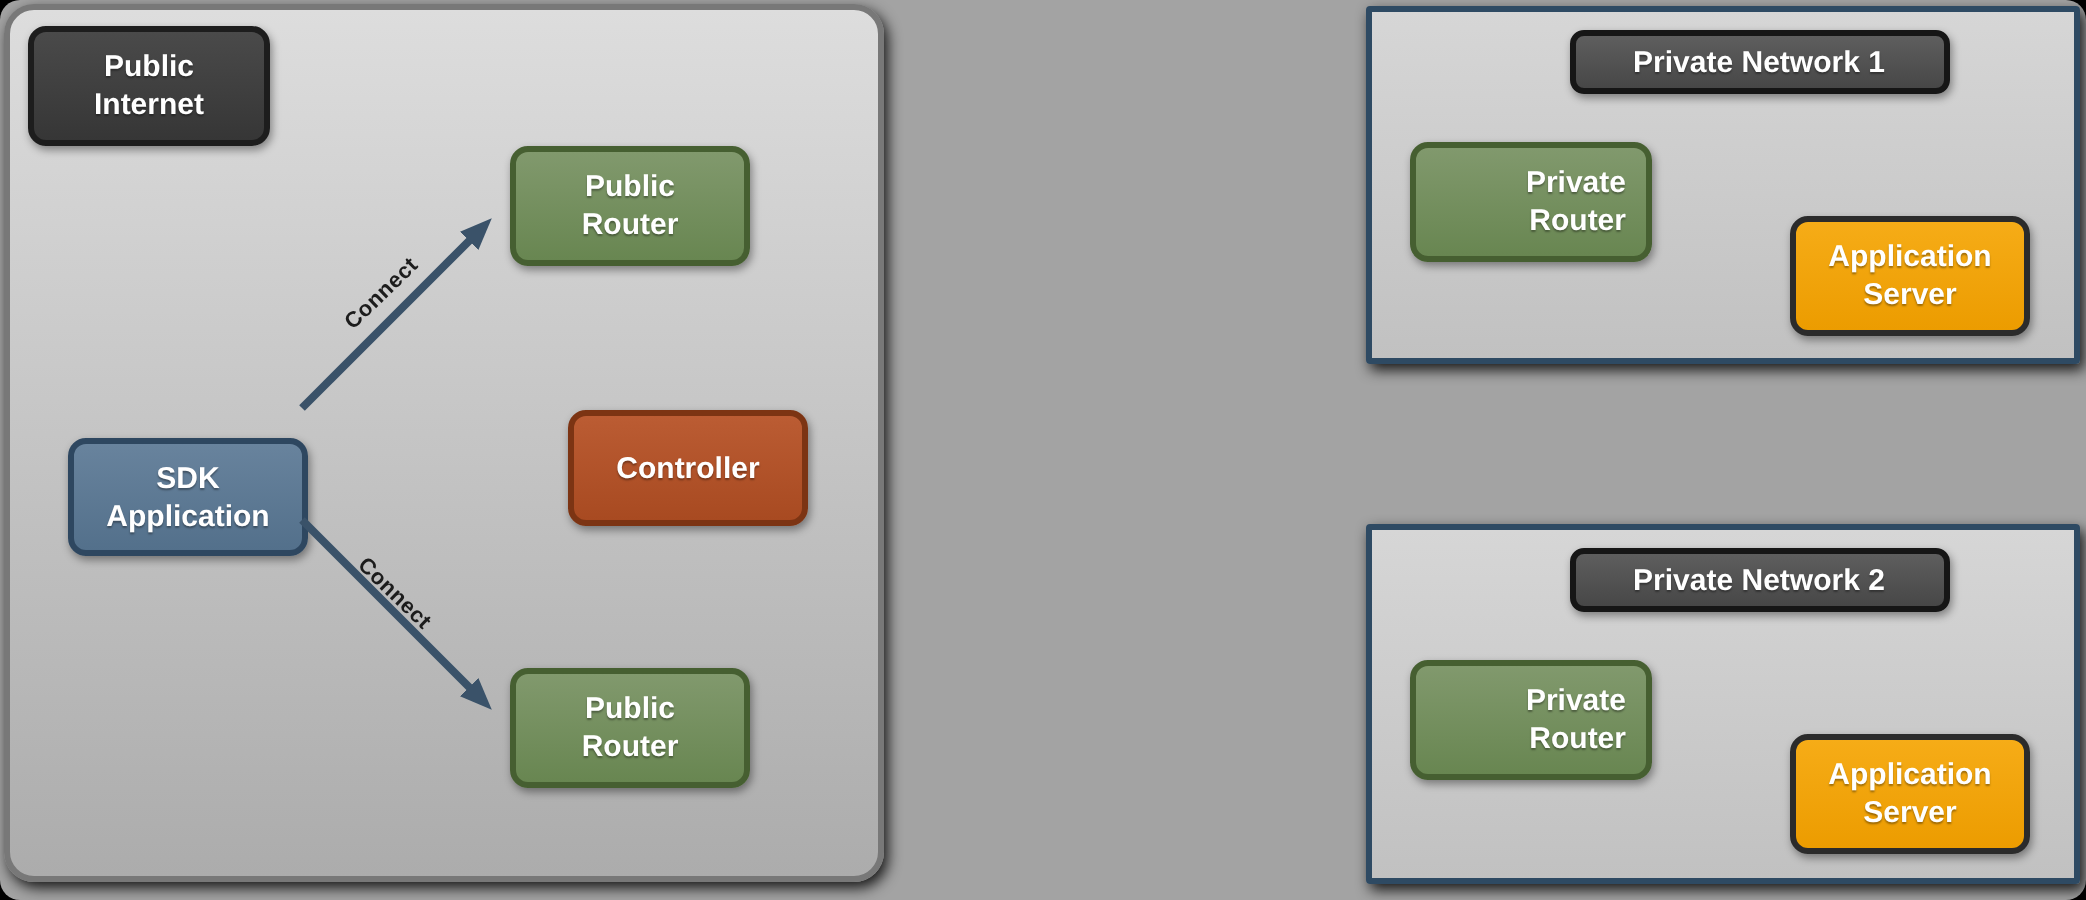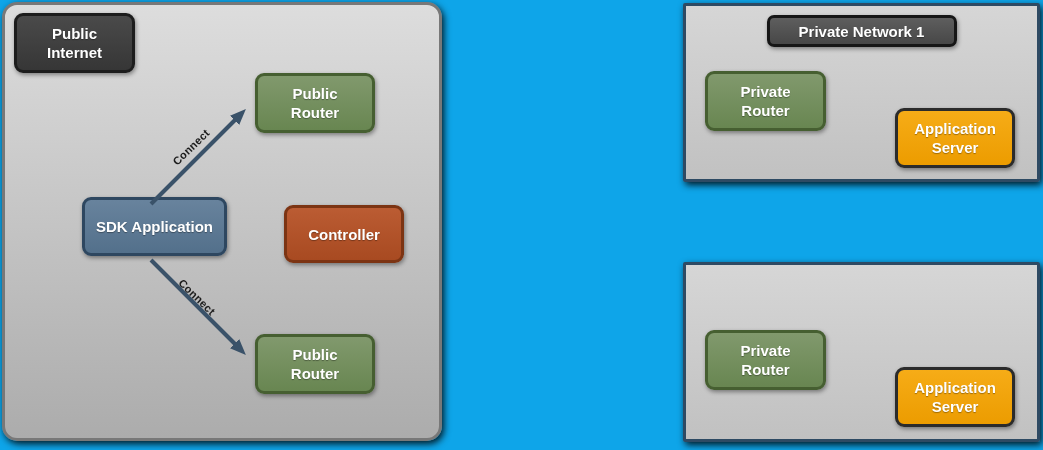--- a/index.html
+++ b/index.html
@@ -1,19 +1,20 @@
 <!DOCTYPE html>
 <html><head>
 <meta charset="utf-8">
 <style>
   * { box-sizing: border-box; margin: 0; padding: 0; }
   html, body { width: 1043px; height: 450px; background: #000; overflow: hidden; }
   .canvas {
-    position: relative; width: 1043px; height: 450px; background: #0ea5e9;
+    position: relative; width: 1043px; height: 450px; background: #a3a3a3;
     font-family: "Liberation Sans", sans-serif;
+    border-radius: 10px;
   }
 
   
   .zone {
     position: absolute; left: 2px; top: 2px; width: 440px; height: 439px;
     border: 3px solid #787878; border-radius: 15px;
     background: linear-gradient(#dddddd, #acacac);
     box-shadow: 2px 3px 7px rgba(0,0,0,0.85);
   }
 
@@ -30,37 +31,37 @@
   
   .node {
     position: absolute; border: 3px solid; border-radius: 9px;
     display: flex; align-items: center; justify-content: center;
     text-align: center; color: #fff; font-weight: bold;
     font-size: 15px; line-height: 19px; padding: 0 10px;
     box-shadow: 1px 2px 4px rgba(0,0,0,0.4);
     text-shadow: 0 1px 1px rgba(0,0,0,0.35);
   }
   .dark   { background: linear-gradient(#4a4a4a, #363636); border-color: #1d1d1d; }
-  .titlebox { background: linear-gradient(#5e5e5e, #474747); border-color: #161616; }
+  .titlebox { background: linear-gradient(#5e5e5e, #474747); border-color: #161616; margin-left: 18px; }
   .green  { background: linear-gradient(#81996d, #688651); border-color: #465f31; }
   .blue   { background: linear-gradient(#68839d, #53708b); border-color: #2e4760; }
   .rust   { background: linear-gradient(#bb5c33, #a84a21); border-color: #7c3413; margin-left: 29px; }
   .orange { background: linear-gradient(#f6ac17, #ec9c00); border-color: #2b2b2b; margin-top: 36px; }
 
   
   .n-pi  { left: 9px;   top: 8px;   width: 121px; height: 60px; }
   .n-prt { left: 250px; top: 68px;  width: 120px; height: 60px; }
-  .n-sdk { left: 29px;  top: 192px; width: 145px; height: 59px; margin-left: 48px; }
+  .n-sdk { left: 29px;  top: 214px; width: 120px; height: 59px; }
   .n-ctl { left: 250px; top: 200px; width: 120px; height: 58px; }
   .n-prb { left: 250px; top: 329px; width: 120px; height: 60px; }
 
   
   .pnet .title  { left: 50%; transform: translateX(-50%); top: 9px; height: 32px;
                   min-width: 190px; border-radius: 7px; padding: 0 16px; white-space: nowrap; }
-  .pnet .n-privr  { left: 19px;  top: 65px; width: 121px; height: 60px; }
+  .pnet .n-privr  { left: 19px;  top: 65px; width: 121px; height: 60px; text-align: right; }
   .pnet .n-appsrv { left: 209px; top: 66px; width: 120px; height: 60px; }
 
   
   svg.edges { position: absolute; left: 0; top: 0; pointer-events: none; }
   .edge-label {
     position: absolute; color: #1c1c1c; font-weight: bold; font-size: 11px;
     letter-spacing: 0.3px; white-space: nowrap;
   }
   .el-top    { left: 191px; top: 147px; transform: translate(-50%,-50%) rotate(-44deg); }
   .el-bottom { left: 197px; top: 297px; transform: translate(-50%,-50%) rotate(44deg); }
@@ -107,20 +108,23 @@
     </div>
     <div class="node green n-privr">
       <span>Private Router</span>
     </div>
     <div class="node orange n-appsrv">
       <span>Application Server</span>
     </div>
   </section>
 
   <section class="pnet pn2">
+    <div class="node titlebox title">
+      <span>Private Network 2</span>
+    </div>
     <div class="node green n-privr">
       <span>Private Router</span>
     </div>
     <div class="node orange n-appsrv">
       <span>Application Server</span>
     </div>
   </section>
 
 </div>
 

